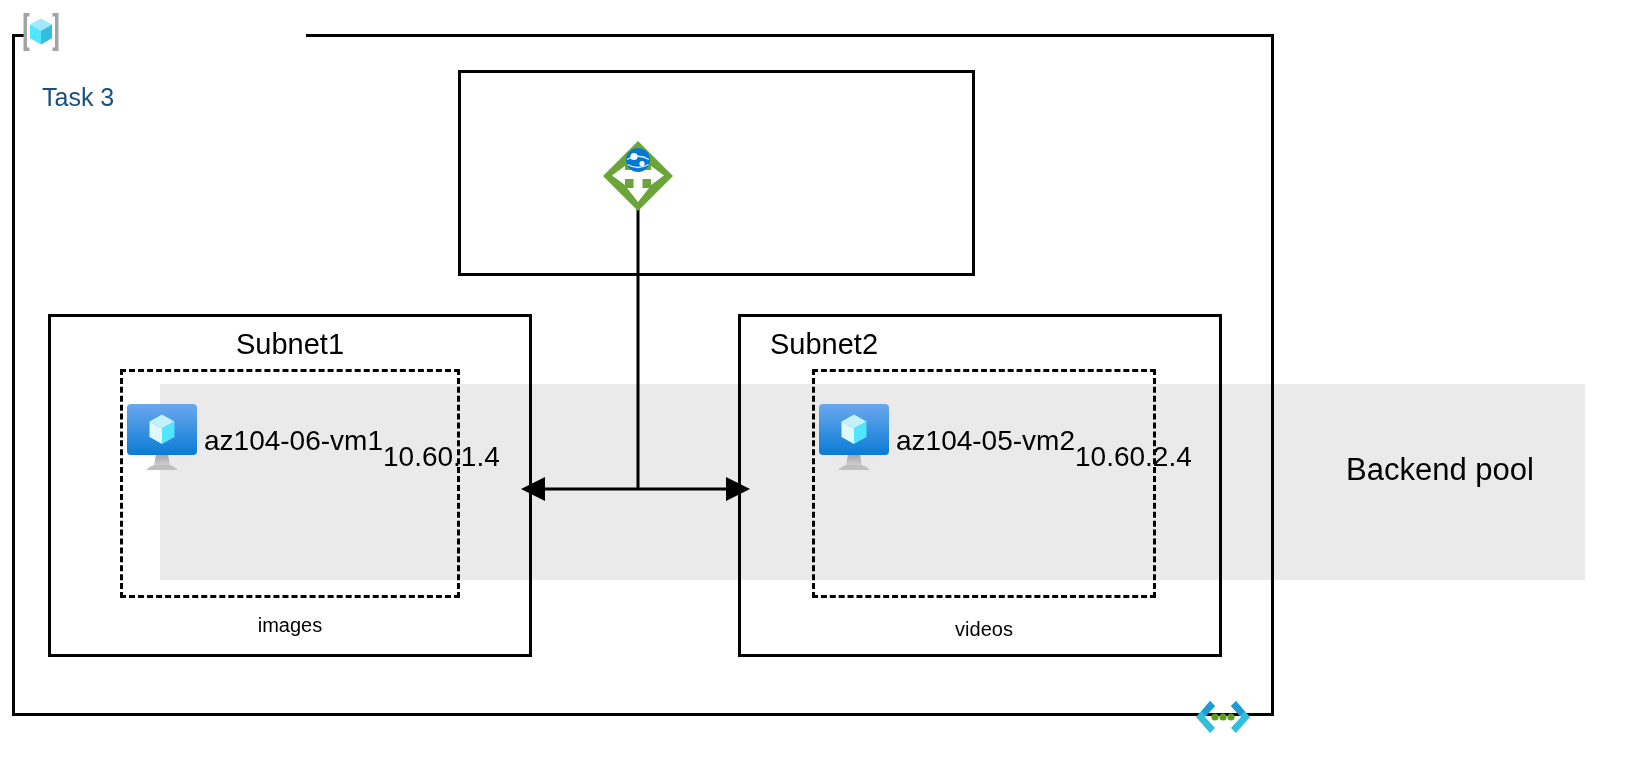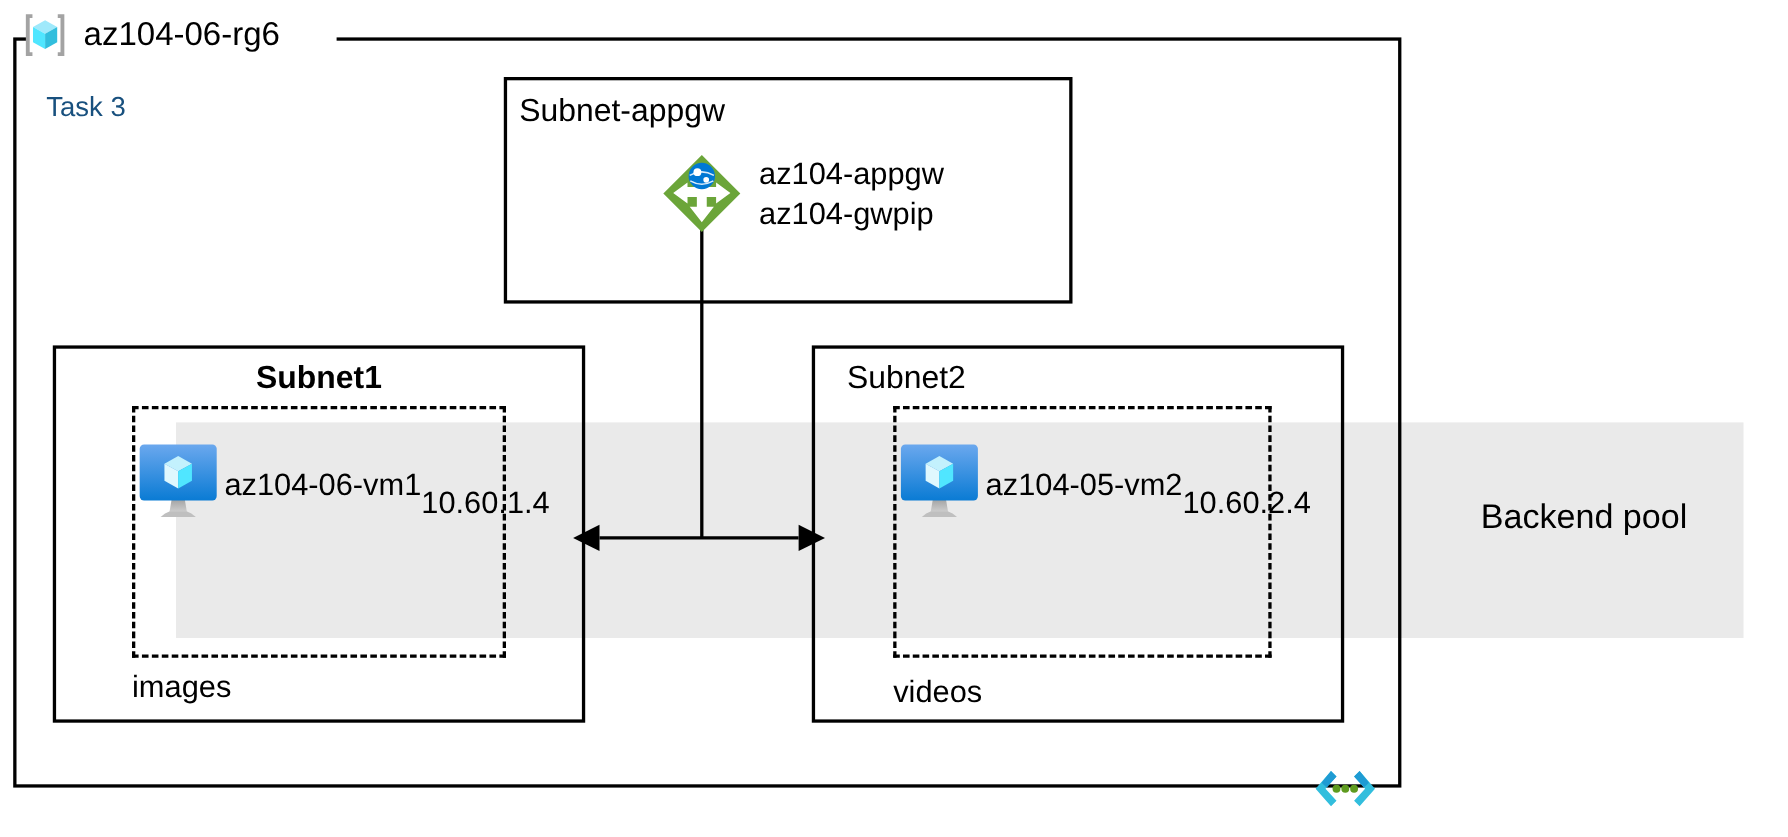--- a/index.html
+++ b/index.html
@@ -76,21 +76,21 @@
   .subnet1      { left: 48px;  top: 314px; width: 484px; height: 343px; }
   .subnet2      { left: 738px; top: 314px; width: 484px; height: 343px; }
 
   .subnet-title {
     font-size: 29px;
     line-height: 34px;
     color: #000000;
     white-space: nowrap;
   }
   .subnet-title.appgw  { left: 472px; top: 84px;  text-align: left; }
-  .subnet-title.s1     { left: 48px;  top: 327px; width: 484px; text-align: center; font-weight: bold; }
+  .subnet-title.s1     { left: 48px;  top: 327px; width: 484px; text-align: center; }
   .subnet-title.s2     { left: 738px; top: 327px; width: 388px; text-align: left; padding-left: 32px; }
 
   
   .backend-band {
     left: 160px;
     top: 384px;
     width: 1425px;
     height: 196px;
     background: #EAEAEA;
     z-index: 0;
@@ -136,23 +136,24 @@
   .vm-ip {
     font-size: 28px;
     line-height: 36px;
     color: #000000;
     white-space: nowrap;
     margin-top: 40px;
   }
 
   
   .under-label {
-    font-size: 28px;
+    font-size: 20px;
     line-height: 34px;
     color: #000000;
+    text-align: center;
     white-space: nowrap;
     z-index: 5;
   }
   .under1 { left: 120px; top: 608px; width: 340px; }
   .under2 { left: 812px; top: 612px; width: 344px; }
 
   
   .appgw-node {
     left: 600px;
     top: 138px;
@@ -212,65 +213,59 @@
 
         <path d="M34.5 4 L40.5 4 L40.5 42 L34.5 42 L34.5 38.6 L37 38.6 L37 7.4 L34.5 7.4 Z" fill="#A3A3A3"></path>
 
         <path d="M23 9.5 L34 15.6 L23 21.7 L12 15.6 Z" fill="#9FE9FB"></path>
 
         <path d="M12 15.6 L23 21.7 L23 35.5 L12 29.3 Z" fill="#50E6FF"></path>
 
         <path d="M34 15.6 L34 29.3 L23 35.5 L23 21.7 Z" fill="#32BEDD"></path>
       </svg>
     </span>
-    <span class="rg-title">az104-06-rg6</span>
   </div>
 
   <div class="abs task-label">Task 3</div>
 
   <svg class="abs connector-svg" viewBox="0 0 1625 761" xmlns="http://www.w3.org/2000/svg">
     <defs>
       <marker id="arrL" markerWidth="10" markerHeight="10" refX="8" refY="5" orient="auto" markerUnits="strokeWidth">
         <path d="M8,1 L8,9 L0,5 Z" fill="#000000"></path>
       </marker>
       <marker id="arrR" markerWidth="10" markerHeight="10" refX="2" refY="5" orient="auto" markerUnits="strokeWidth">
         <path d="M2,1 L2,9 L10,5 Z" fill="#000000"></path>
       </marker>
     </defs>
 
     <line x1="638" y1="205" x2="638" y2="489" stroke="#000000" stroke-width="3"></line>
 
     <line x1="545" y1="489" x2="726" y2="489" stroke="#000000" stroke-width="3" marker-start="url(#arrL)" marker-end="url(#arrR)"></line>
   </svg>
 
   <div class="abs subnet-box subnet-appgw"></div>
-  <div class="abs subnet-title appgw">Subnet-appgw</div>
 
   <div class="abs appgw-node">
     <span>
       <svg class="appgw-icon" viewBox="0 0 76 76" xmlns="http://www.w3.org/2000/svg">
 
         <path d="M38 3 L73 38 L38 73 L3 38 Z" fill="#6BA539"></path>
 
         <path d="M33.5 30 L42.5 30 L42.5 50 L49 50 L38 64 L27 50 L33.5 50 Z" fill="#FFFFFF"></path>
 
         <path d="M36 32 L36 41 L25 41 L25 47 L12 37.5 L25 28 L25 32 Z" fill="#FFFFFF"></path>
 
         <path d="M40 32 L40 41 L51 41 L51 47 L64 37.5 L51 28 L51 32 Z" fill="#FFFFFF"></path>
 
         <circle cx="38" cy="22" r="12" fill="#0078D4"></circle>
         <circle cx="34" cy="18.5" r="3.6" fill="#FFFFFF"></circle>
         <circle cx="42" cy="25.5" r="2.6" fill="#FFFFFF"></circle>
         <path d="M27 21.5 Q38 15 49 21.5" stroke="#FFFFFF" stroke-width="1.4" fill="none" opacity="0.85"></path>
         <path d="M27.5 26.5 Q38 32.5 48.5 26.5" stroke="#FFFFFF" stroke-width="1.4" fill="none" opacity="0.85"></path>
       </svg>
-    </span>
-    <span class="appgw-texts">
-      <span class="appgw-line">az104-appgw</span>
-      <span class="appgw-line">az104-gwpip</span>
     </span>
   </div>
 
   <div class="abs subnet-box subnet1"></div>
   <div class="abs subnet-title s1">Subnet1</div>
   <div class="abs dashed-box dashed1"></div>
   <div class="abs vm-block vm1">
     <span>
       <svg class="vm-icon" viewBox="0 0 84 78" xmlns="http://www.w3.org/2000/svg">
         <defs>

